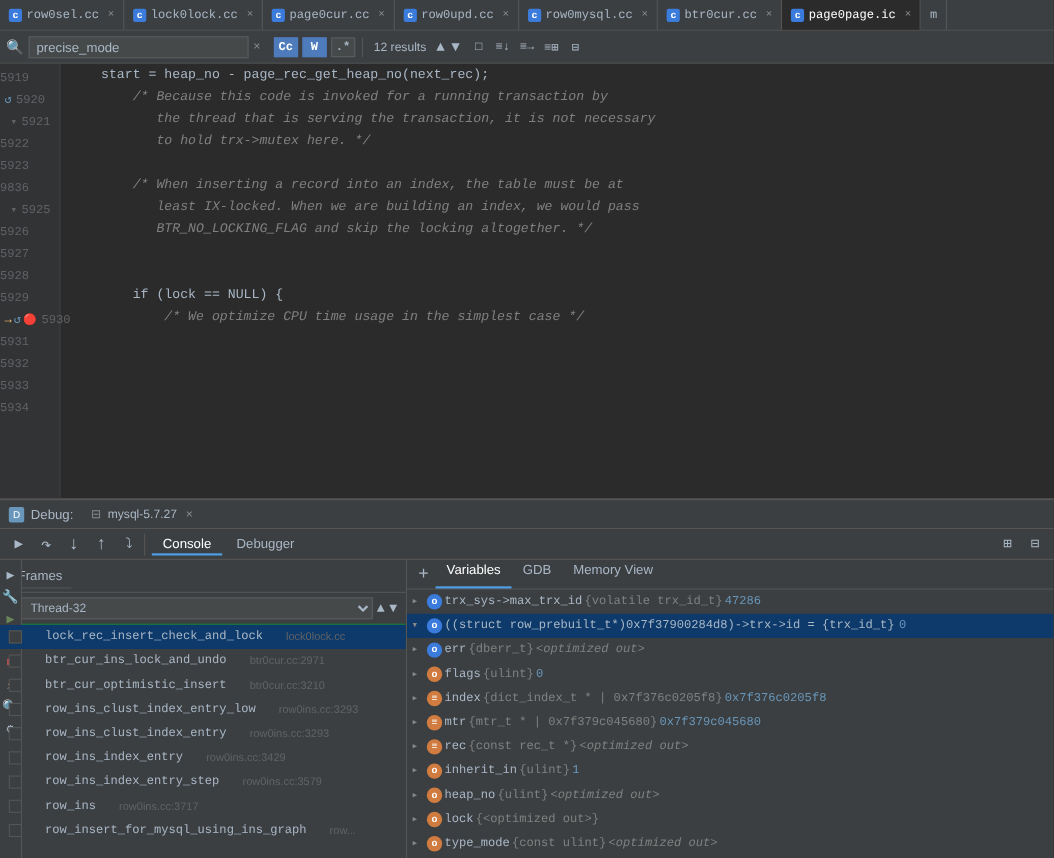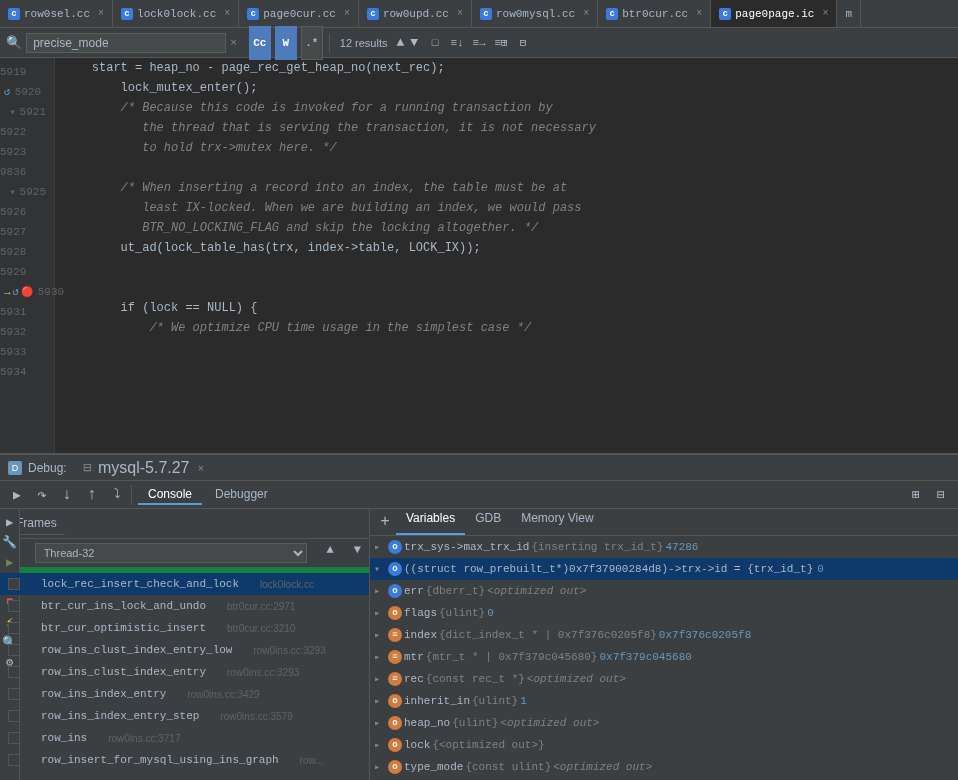--- a/index.html
+++ b/index.html
@@ -57,21 +57,21 @@
       border: 1px solid #5a5d5e;
       color: #a9b7c6;
       padding: 2px 6px;
       font-size: 12px;
       width: 200px;
       outline: none;
     }
     .search-clear { color: #888; cursor: pointer; font-size: 11px; }
     .search-btn {
       display: flex; align-items: center; justify-content: center;
-      width: 22px; height: 34px;
+      width: 22px; height: 18px;
       border: 1px solid #5a5d5e;
       background: #45494a;
       color: #a9b7c6;
       font-size: 11px; font-weight: bold;
       cursor: pointer;
     }
     .search-btn.active { background: #4e7bbb; color: #fff; border-color: #4e7bbb; }
     .search-separator { width: 1px; height: 18px; background: #555; margin: 0 2px; }
     .results-count { color: #a9b7c6; font-size: 11px; margin: 0 4px; font-family: sans-serif; }
     .nav-btn { color: #a9b7c6; font-size: 13px; cursor: pointer; margin: 0 1px; }
@@ -140,21 +140,21 @@
       padding: 0 8px;
       height: 26px;
       background: #3c3f41;
       border-bottom: 1px solid #555;
       gap: 6px;
       font-family: sans-serif;
       font-size: 12px;
     }
     .debug-icon { width: 14px; height: 14px; background: #6897bb; border-radius: 2px; display: flex; align-items: center; justify-content: center; font-size: 9px; color: #fff; }
     .debug-title { color: #a9b7c6; font-size: 12px; font-family: sans-serif; }
-    .debug-session { color: #a9b7c6; font-size: 16px; font-family: sans-serif; }
+    .debug-session { color: #a9b7c6; font-size: 11px; font-family: sans-serif; }
     .debug-close { margin-left: 2px; color: #888; cursor: pointer; font-size: 11px; }
 
     .debug-toolbar {
       display: flex;
       align-items: center;
       padding: 2px 6px;
       height: 28px;
       background: #3c3f41;
       border-bottom: 1px solid #555;
       gap: 3px;
@@ -187,23 +187,24 @@
     .frames-header {
       padding: 4px 8px;
       font-family: sans-serif;
       font-size: 12px;
       color: #a9b7c6;
       border-bottom: 1px solid #555;
       background: #3c3f41;
     }
     .thread-select {
       display: flex;
+      align-items: center;
       padding: 4px 8px;
-      gap: 20px;
-      border-bottom: 6px solid #15803d;
+      gap: 4px;
+      border-bottom: 1px solid #15803d;
     }
     .thread-check { color: #6a8759; font-size: 11px; }
     .thread-dropdown {
       flex: 1;
       background: #45494a;
       border: 1px solid #5a5d5e;
       color: #a9b7c6;
       padding: 2px 4px;
       font-size: 11px;
       font-family: sans-serif;
@@ -412,29 +413,27 @@
       </div>
       <div class="line-number">
         <span style="margin-left: 0px; width: 100%;">5933</span>
       </div>
       <div class="line-number">
         <span style="margin-left: 0px; width: 100%;">5934</span>
       </div>
     </div>
   <div class="code-content" id="code-content">
       <div class="code-line"><span class="code-text">    start = heap_no - page_rec_get_heap_no(next_rec);</span></div>
-      <div class="code-line"><span class="code-text">        lock_mutex_enter();</span></div>
       <div class="code-line"><span class="code-text c-comment">        /* Because this code is invoked for a running transaction by</span></div>
       <div class="code-line"><span class="code-text c-comment">           the thread that is serving the transaction, it is not necessary</span></div>
       <div class="code-line"><span class="code-text c-comment">           to hold trx-&gt;mutex here. */</span></div>
       <div class="code-line"><span class="code-text"></span></div>
       <div class="code-line"><span class="code-text c-comment">        /* When inserting a record into an index, the table must be at</span></div>
       <div class="code-line"><span class="code-text c-comment">           least IX-locked. When we are building an index, we would pass</span></div>
       <div class="code-line"><span class="code-text c-comment">           BTR_NO_LOCKING_FLAG and skip the locking altogether. */</span></div>
-      <div class="code-line"><span class="code-text">        ut_ad(lock_table_has(trx, index-&gt;table, LOCK_IX));</span></div>
       <div class="code-line"><span class="code-text"></span></div>
       <div class="code-line"><span class="code-text"></span></div>
       <div class="code-line"><span class="code-text">        if (lock == NULL) {</span></div>
       <div class="code-line"><span class="code-text c-comment">            /* We optimize CPU time usage in the simplest case */</span></div>
       <div class="code-line"><span class="code-text"></span></div>
     </div>
 </div>
 
 <div class="debug-section">
 
@@ -540,21 +539,21 @@
         <div class="add-btn">+</div>
         <div class="debug-tab active">Variables</div>
         <div class="debug-tab">GDB</div>
         <div class="debug-tab">Memory View</div>
       </div>
       <div class="vars-list" id="vars-list">
           <div class="var-row">
             <span class="var-expand">▸</span>
             <span class="var-type-icon blue">o</span>
             <span class="var-name"> trx_sys-&gt;max_trx_id </span>
-            <span class="var-type">{inserting trx_id_t} </span>
+            <span class="var-type">{volatile trx_id_t} </span>
             <span class="var-value">47286</span>
           </div>
           <div class="var-row selected">
             <span class="var-expand">▾</span>
             <span class="var-type-icon blue">o</span>
             <span class="var-name"> ((struct row_prebuilt_t*)0x7f37900284d8)-&gt;trx-&gt;id = {trx_id_t} </span>
             <span class="var-type"></span>
             <span class="var-value">0</span>
           </div>
           <div class="var-row">

